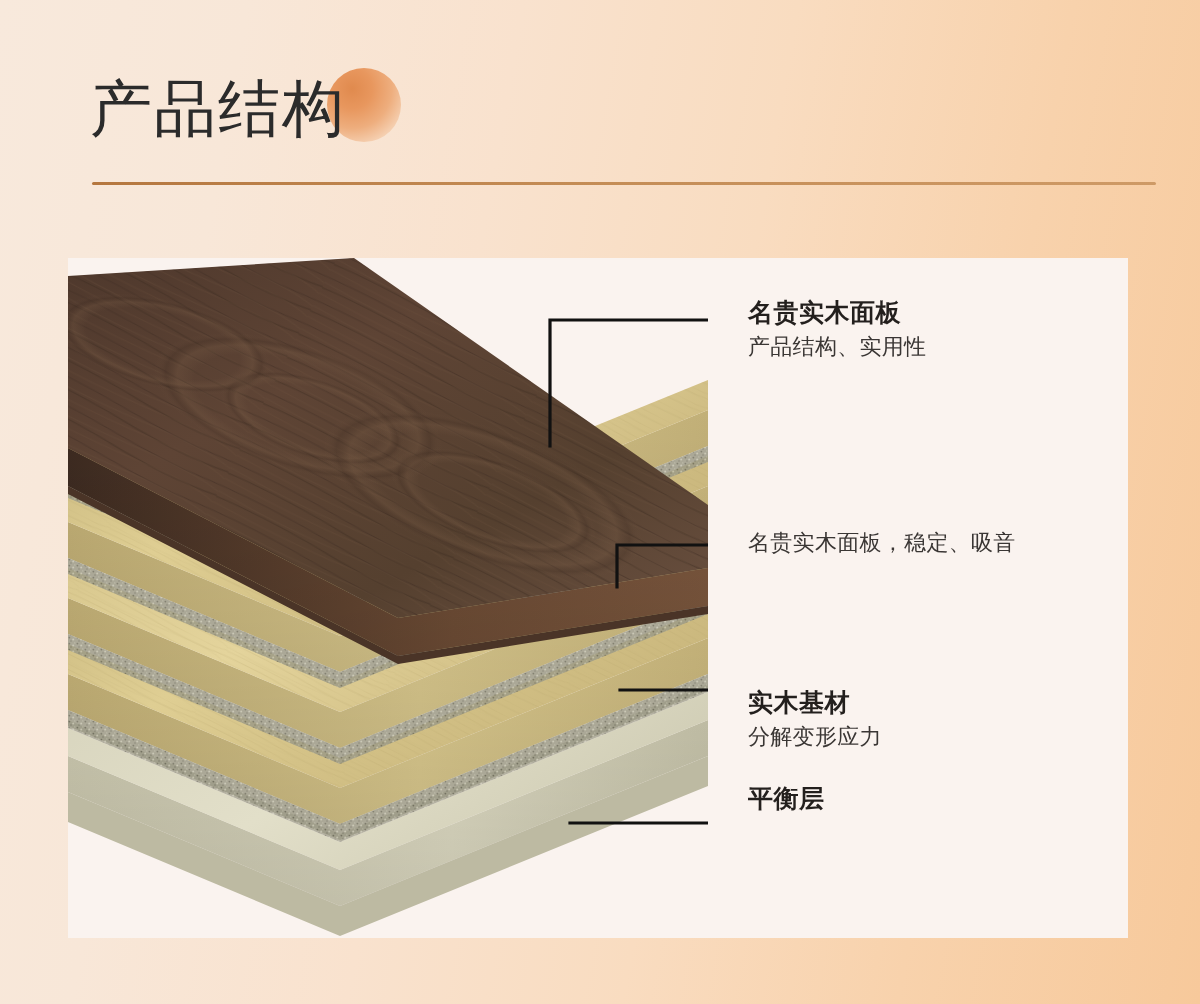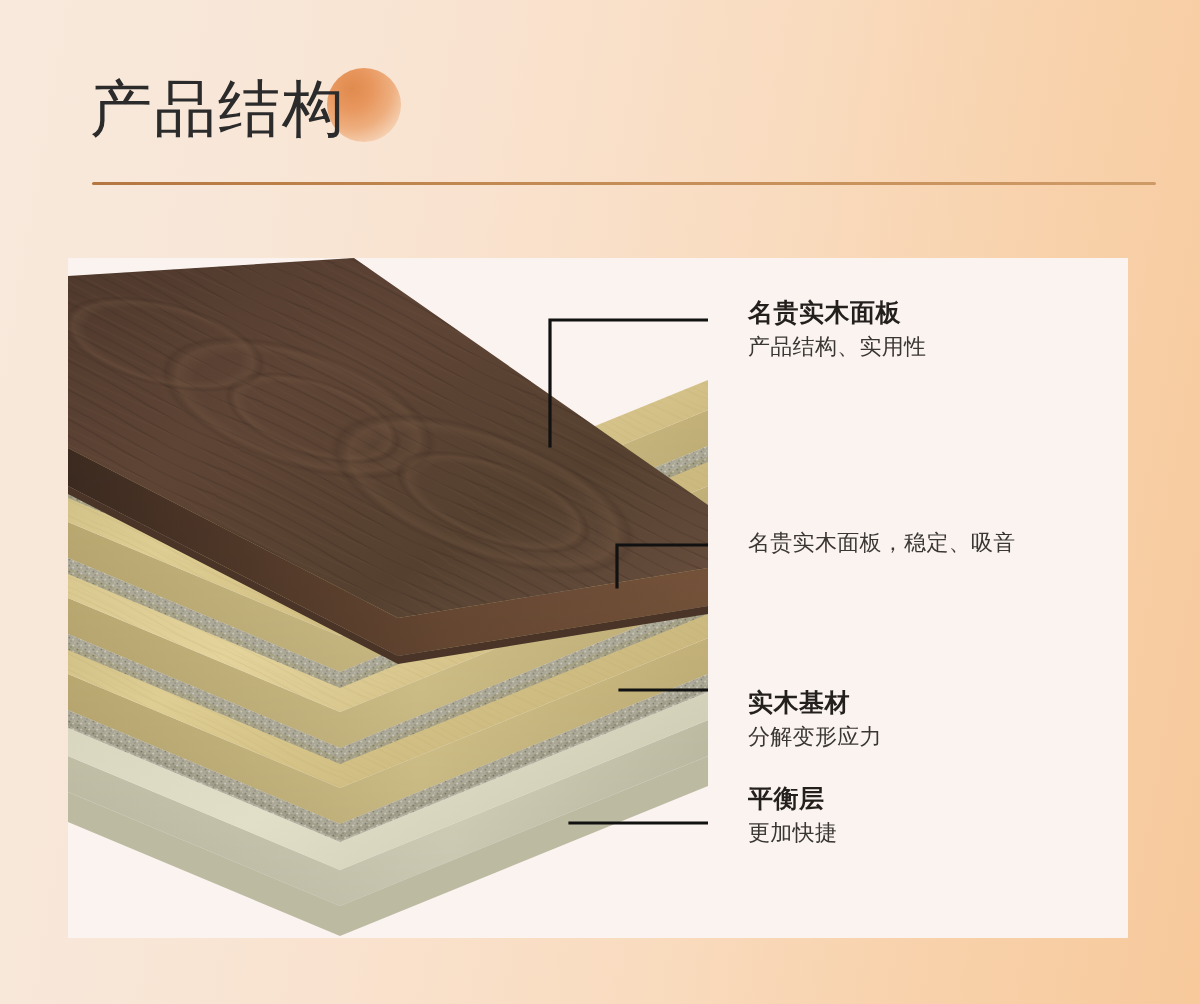--- a/index.html
+++ b/index.html
@@ -311,17 +311,16 @@
       <div class="c-desc">名贵实木面板，稳定、吸音</div>
     </div>
 
     <div class="callout" id="callout-2">
       <div class="c-title">实木基材</div>
       <div class="c-desc">分解变形应力</div>
     </div>
 
     <div class="callout" id="callout-3">
       <div class="c-title">平衡层</div>
-      <div class="c-desc">更加快捷</div>
     </div>
 
   </div>
 </div>
 
 </body></html>

